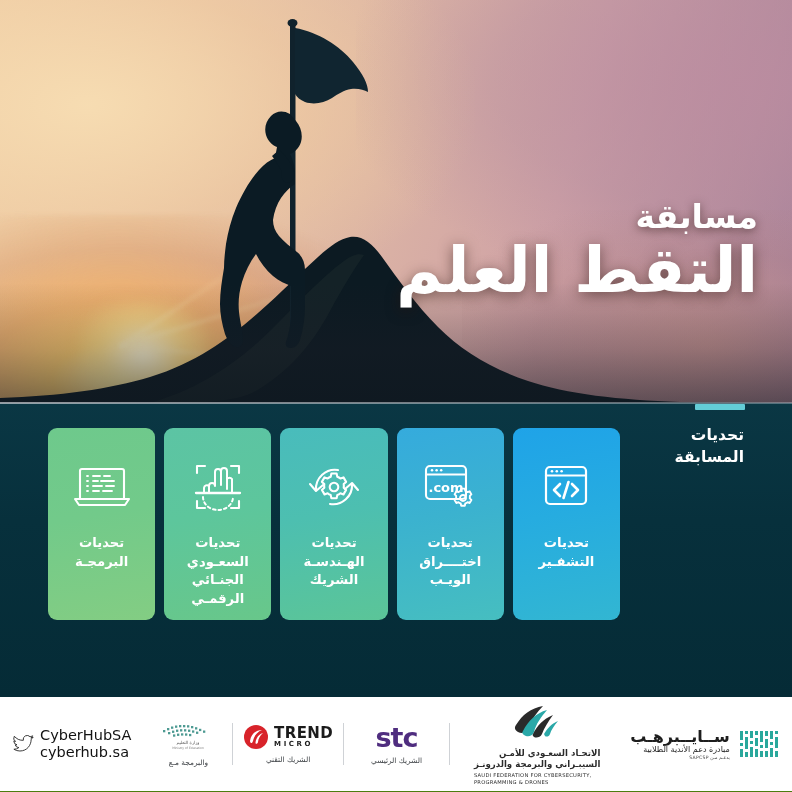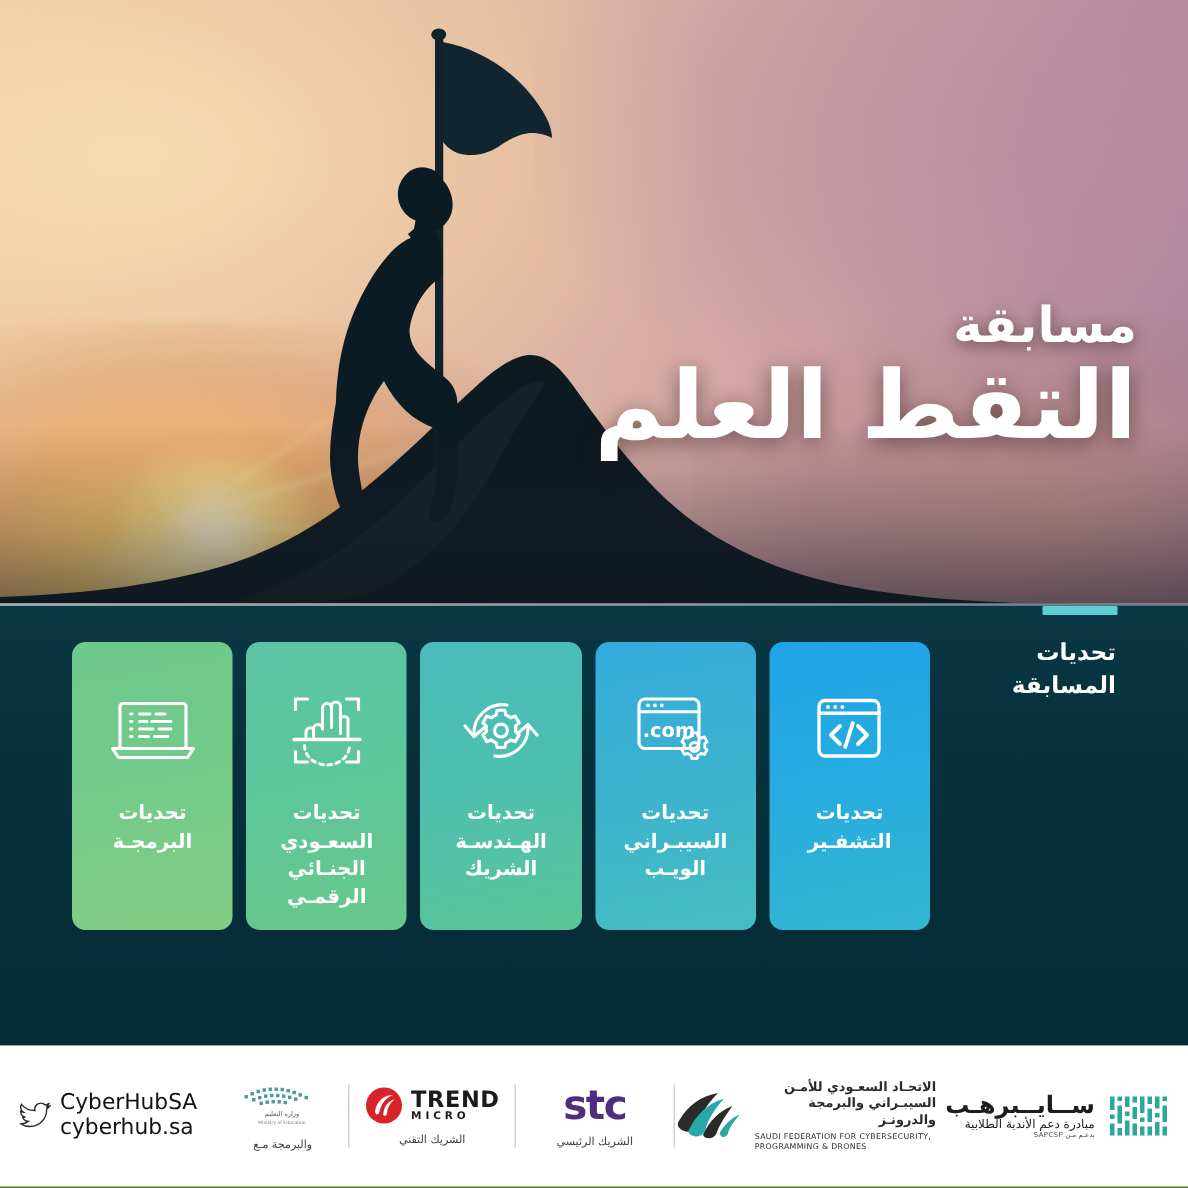--- a/index.html
+++ b/index.html
@@ -243,21 +243,21 @@
                      a7.4,7.4 0 0 1 -2.2,1.3 l-.5,2.2 h-3.6 l-.5,-2.2
                      a7.4,7.4 0 0 1 -2.2,-1.3 l-2.1,.8 l-1.8,-3.1 l1.6,-1.5
                      a7.4,7.4 0 0 1 0,-2.5 l-1.6,-1.5 l1.8,-3.1 l2.1,.8
                      a7.4,7.4 0 0 1 2.2,-1.3 z" stroke-width="1.9"></path>
             <circle cx="0" cy="0" r="3" stroke-width="1.9"></circle>
           </g>
         </svg>
       </div>
       <div class="card-label">
         <div>تحديات</div>
-        <div>السيبـراني</div>
+        <div>اختــــراق</div>
         <div>الويـب</div>
       </div>
     </div>
 
     <div class="card" style="background:linear-gradient(170deg,#1fa3e8 0%,#26ace0 45%,#32b6d2 100%);">
       <div class="card-icon">
         <svg width="54" height="48" viewBox="0 0 54 48" fill="none" stroke="#ffffff" stroke-width="2.2" stroke-linecap="round" stroke-linejoin="round">
           <rect x="7" y="4" width="40" height="37" rx="4"></rect>
           <path d="M7,12.5 h40"></path>
           <circle cx="13" cy="8.3" r="1.3" fill="#ffffff" stroke="none"></circle>
@@ -345,21 +345,21 @@
 
     <div class="f-sep"></div>
 
     <div class="f-item" style="width:108px;">
       <div class="stc-txt">stc</div>
       <div class="f-cap">الشريك الرئيسي</div>
     </div>
 
     <div class="f-sep"></div>
 
-    <div class="f-item" style="width:178px;flex-direction:row;gap:7px;">
+    <div class="f-item" style="width:178px;flex-direction:column;gap:7px;">
       <svg width="48" height="38" viewBox="0 0 48 38">
         <path d="M3,22 C9,12 18,5 30,3 C24,9 19,16 16,24 C14,30 9,31 5,29 C2,27 1,25 3,22 z" fill="#2a2a2a"></path>
         <path d="M10,28 C15,18 23,10 34,7 C28,14 23,21 21,29 C19,34 14,34 11,32 C9,31 9,29 10,28 z" fill="#2aa8a8"></path>
         <path d="M20,31 C24,23 30,16 40,12 C35,19 31,25 29,31 C27,35 23,35 21,34 C20,33 19,32 20,31 z" fill="#2a2a2a"></path>
         <path d="M31,31 C34,26 38,21 45,18 C41,23 38,27 37,31 C36,34 33,34 32,33 z" fill="#2aa8a8"></path>
       </svg>
       <div style="text-align:right;direction:rtl;">
         <div class="fed-ar">الاتحـاد السعـودي للأمـن</div>
         <div class="fed-ar">السيبـراني والبرمجة والدرونـز</div>
         <div class="fed-en" style="direction:ltr;text-align:left;margin-top:2px;">SAUDI FEDERATION FOR CYBERSECURITY,</div>

